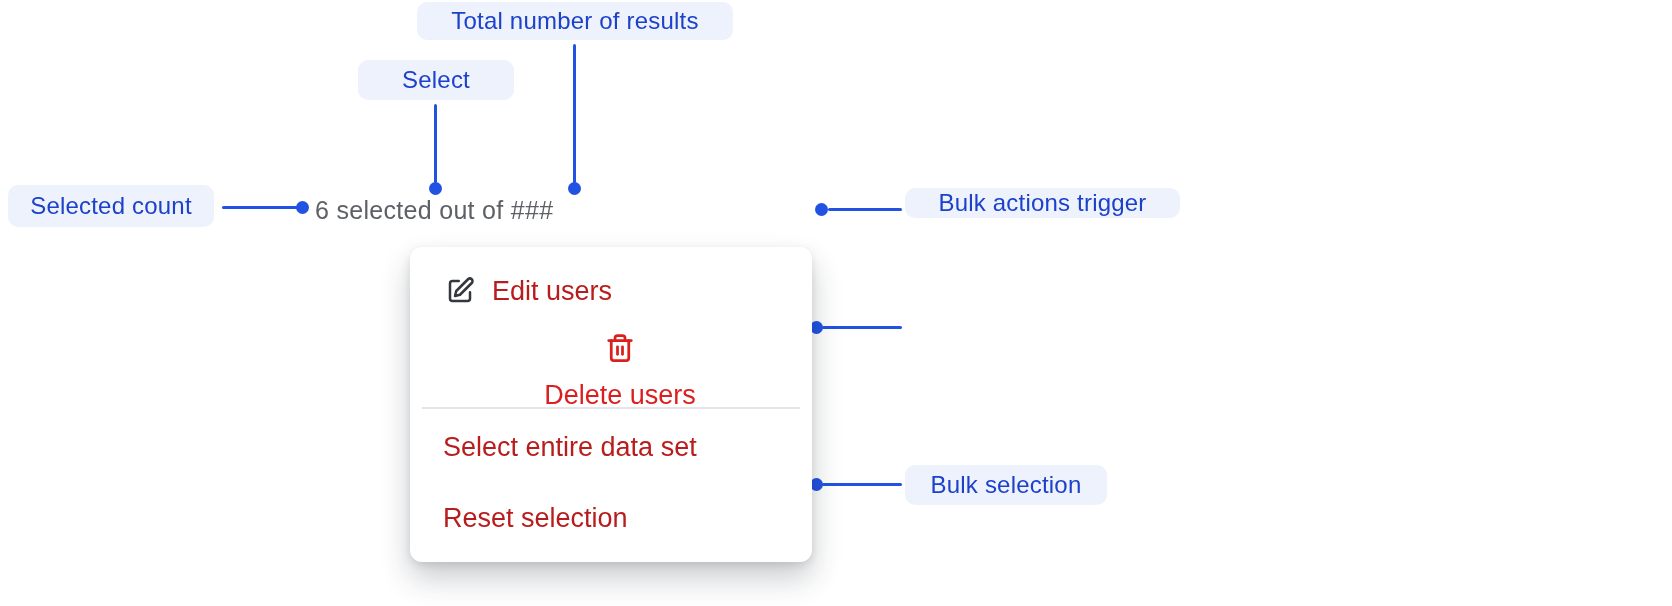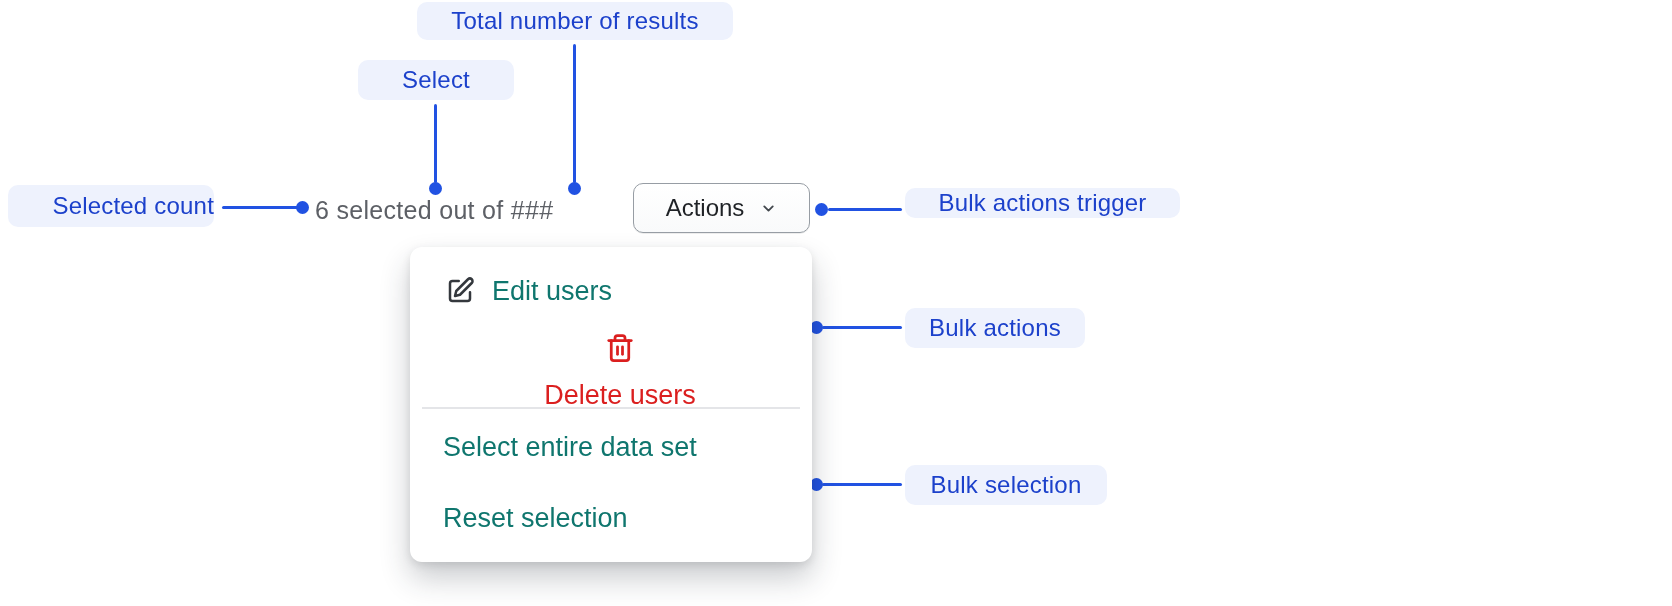--- a/index.html
+++ b/index.html
@@ -11,21 +11,21 @@
   .stage{position:absolute;inset:0;}
 
   
   .pill{
     position:absolute;display:flex;align-items:center;justify-content:center;
     background:#eef2fd;color:#1c41cb;border-radius:10px;
     font-size:24px;font-weight:500;letter-spacing:.2px;white-space:nowrap;
   }
   .pill-total    {left:417px;top:2px;   width:316px;height:38px;}
   .pill-message  {left:358px;top:60px;  width:156px;height:40px;}
-  .pill-selected {left:8px;  top:185px; width:206px;height:42px;justify-content:flex-end;}
+  .pill-selected {left:8px;  top:185px; width:206px;height:42px;}
   .pill-trigger  {left:905px;top:188px; width:275px;height:30px;}
   .pill-actions  {left:905px;top:308px; width:180px;height:40px;}
   .pill-selection{left:905px;top:465px; width:202px;height:40px;}
 
   
   .cline{position:absolute;background:#2152e2;border-radius:2px;}
   .cdot{position:absolute;width:13px;height:13px;border-radius:50%;background:#2152e2;}
   .line-total    {left:573px;top:44px; width:3px;height:139px;}
   .dot-total     {left:568px;top:182px;}
   .line-message  {left:434px;top:104px;width:3px;height:79px;}
@@ -58,21 +58,21 @@
 
   
   .menu-card{
     position:absolute;left:410px;top:247px;width:402px;height:315px;
     background:#ffffff;border-radius:12px;
     box-shadow:0 16px 30px rgba(35,42,56,0.24),0 3px 8px rgba(0,0,0,0.10);
   }
   .menu-row{
     position:absolute;left:427px;width:368px;height:56px;
     display:flex;align-items:center;gap:17px;padding-left:18px;box-sizing:border-box;
-    font-size:27px;color:#0f766e;cursor:pointer;white-space:nowrap;
+    font-size:27px;color:#b91c1c;cursor:pointer;white-space:nowrap;
   }
   .menu-row .mi{display:flex;align-items:center;color:#34383d;}
   .menu-row.critical{color:#db1f1f;flex-direction:column;}
   .menu-row.critical .mi{color:#db1f1f;}
   .row-edit  {top:263px;}
   .row-delete{top:333px;}
   .row-selectall{top:419px;padding-left:16px;text-align:right;}
   .row-reset    {top:490px;padding-left:16px;}
   .menu-divider{
     position:absolute;left:422px;top:407px;width:378px;height:2px;background:#e4e5e8;
@@ -88,23 +88,20 @@
   </div>
   <div class="pill pill-message">
     <span>Select</span>
   </div>
   <div class="pill pill-selected">
     <span>Selected count</span>
   </div>
   <div class="pill pill-trigger">
     <span>Bulk actions trigger</span>
   </div>
-  <div class="pill pill-actions">
-    <span>Bulk actions</span>
-  </div>
   <div class="pill pill-selection">
     <span>Bulk selection</span>
   </div>
 
   <div class="cline line-total"></div>
   <div class="cdot  dot-total"></div>
   <div class="cline line-message"></div>
   <div class="cdot  dot-message"></div>
   <div class="cline line-selected"></div>
   <div class="cdot  dot-selected"></div>
@@ -112,28 +109,20 @@
   <div class="cdot  dot-trigger"></div>
   <div class="cline line-bulkact"></div>
   <div class="cdot  dot-bulkact"></div>
   <div class="cline line-bulksel"></div>
   <div class="cdot  dot-bulksel"></div>
 
   <div class="sel-message">
     <span>6 selected out of ###</span>
   </div>
 
-  <div class="actions-btn">
-    <span>Actions</span>
-    <span class="chev">
-      <svg width="17" height="17" viewBox="0 0 24 24" fill="none" stroke="currentColor" stroke-width="2.6" stroke-linecap="round" stroke-linejoin="round">
-          <polyline points="6 9 12 15 18 9"></polyline>
-        </svg>
-    </span>
-  </div>
 
   <div class="menu-card"></div>
 
   <div class="menu-row row-edit">
     <span class="mi">
       <svg width="30" height="30" viewBox="0 0 24 24" fill="none" stroke="currentColor" stroke-width="2" stroke-linecap="round" stroke-linejoin="round">
           <path d="M11 4H6a2 2 0 0 0-2 2v12a2 2 0 0 0 2 2h12a2 2 0 0 0 2-2v-5"></path>
           <path d="M18.4 2.6a2.1 2.1 0 0 1 3 3L12 15l-4 1 1-4 9.4-9.4z"></path>
         </svg>
     </span>

